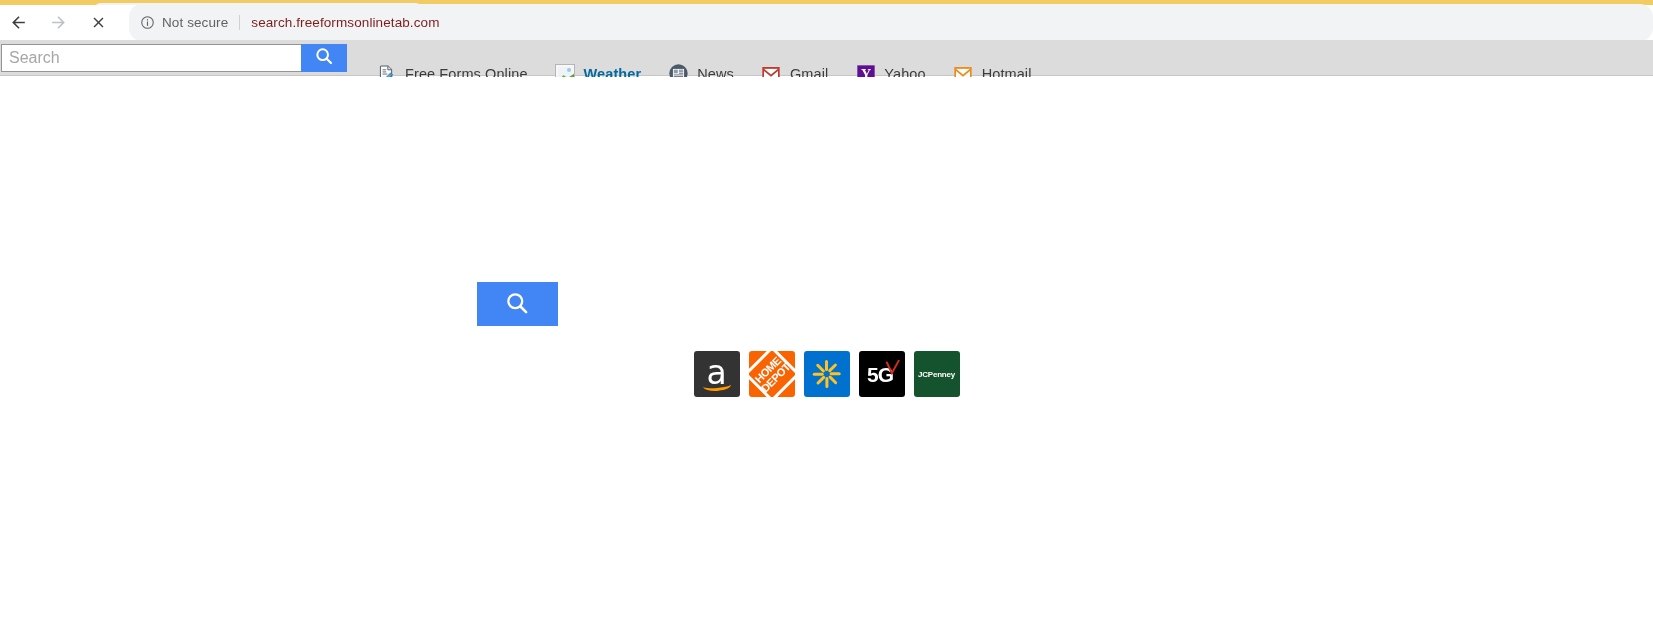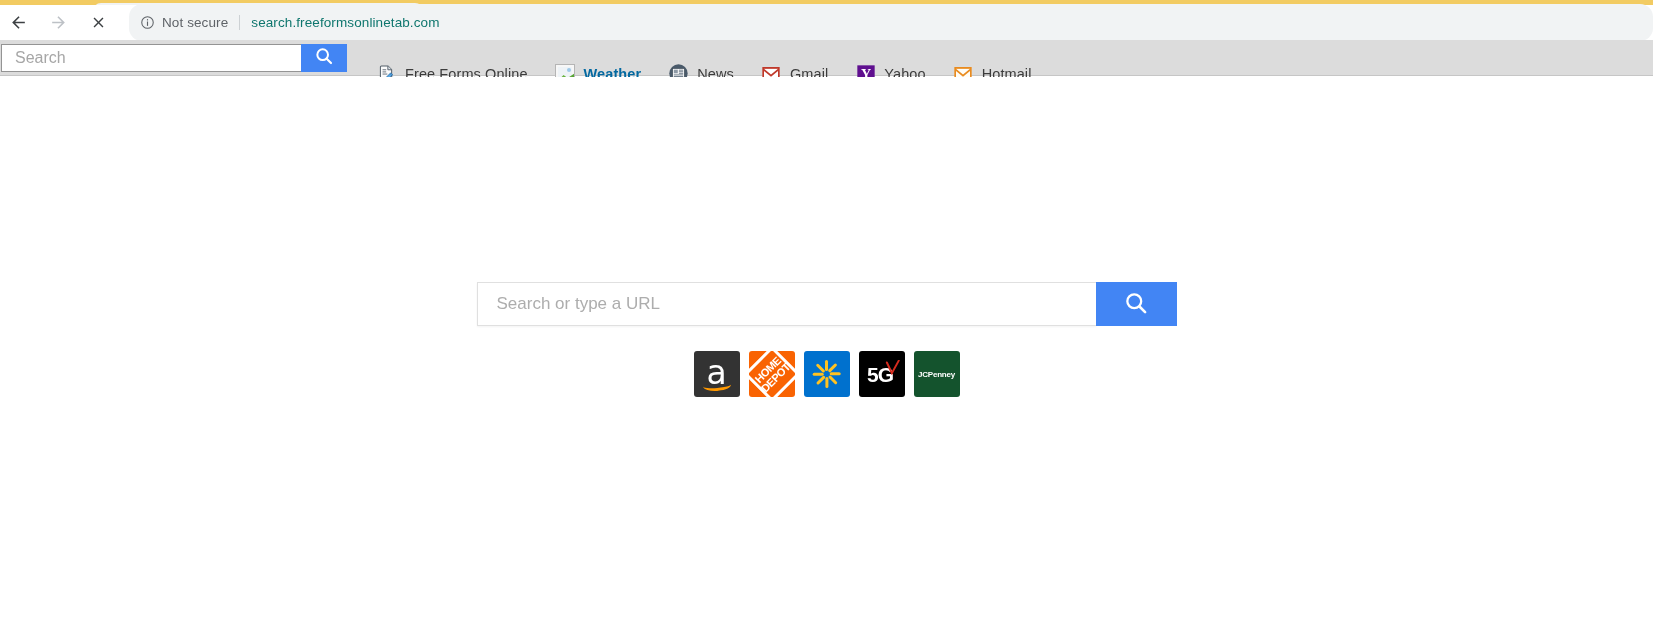--- a/index.html
+++ b/index.html
@@ -57,21 +57,21 @@
   .notsecure {
     font-size: 13.5px; color: #5f6368;
     white-space: nowrap; letter-spacing: 0.1px;
   }
   .url-div {
     width: 1px; height: 15px; background: #cdd1d4;
     margin: 0 11px;
     flex: none;
   }
   .url-text {
-    font-size: 13.5px; color: #0f766e;
+    font-size: 13.5px; color: #7f1d1d;
     white-space: nowrap; letter-spacing: 0.1px;
   }
 
   
   .toolbar {
     position: absolute; top: 40px; left: 0;
     width: 1653px; height: 36px;
     background: #dcdcdc;
     border-bottom: 1px solid #c6c6c6;
     display: flex; align-items: center;
@@ -83,21 +83,21 @@
     flex: none;
   }
   .tb-search-input {
     width: 300px; height: 28px;
     border: 1px solid #949494;
     border-right: none;
     background: #ffffff;
     font-family: "Liberation Sans", sans-serif;
     font-size: 16px;
     color: #2b2b2b;
-    padding: 0 13px;
+    padding: 0 7px;
     outline: none;
   }
   .tb-search-input::placeholder { color: #a6a6a6; }
   .tb-search-btn {
     width: 46px; height: 28px;
     background: #4285f4;
     border: none;
     display: flex; align-items: center; justify-content: center;
     cursor: pointer;
     padding: 0;
@@ -416,21 +416,20 @@
       <span class="bm-label">Hotmail</span>
     </div>
 
   </div>
 </div>
 
 <div class="page">
   <div class="hero">
 
     <div class="big-search">
-      <input class="big-search-input" type="text" placeholder="Search or type a URL" style="">
       <button class="big-search-btn">
         <span>
           <svg width="26" height="26" viewBox="0 0 24 24">
             <circle cx="10.4" cy="10.4" r="6.4" fill="none" stroke="#ffffff" stroke-width="2.1"></circle>
             <line x1="15.2" y1="15.2" x2="20.4" y2="20.4" stroke="#ffffff" stroke-width="2.4" stroke-linecap="round"></line>
           </svg>
         </span>
       </button>
     </div>
 

